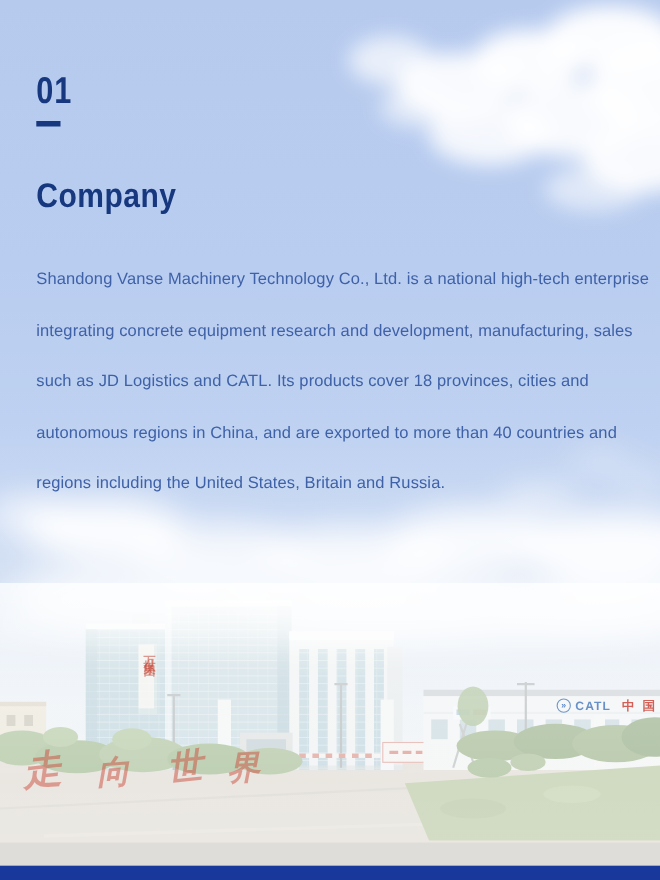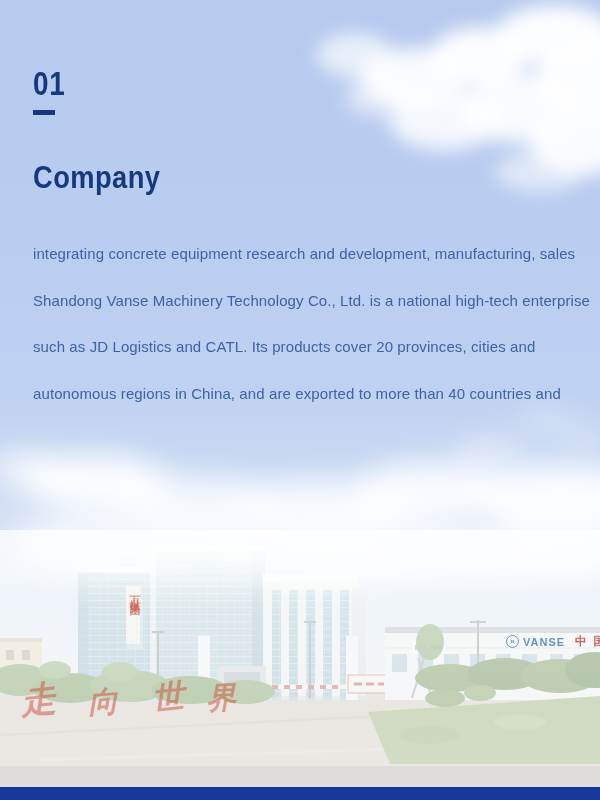--- a/index.html
+++ b/index.html
@@ -235,32 +235,33 @@
 
   <div class="photo-text tower-sign">万世集团</div>
 
   <span class="photo-text slogan-char slogan-0">走</span>
   <span class="photo-text slogan-char slogan-1">向</span>
   <span class="photo-text slogan-char slogan-2">世</span>
   <span class="photo-text slogan-char slogan-3">界</span>
 
   <div class="photo-text vanse-sign">
     <span class="vanse-mark">»</span>
-    <span class="vanse-word">VANSE</span>
+    <span class="vanse-word">CATL</span>
     <span class="vanse-cn">中国万</span>
   </div>
 
   <div class="content">
     <div class="section-number">01</div>
     <div class="section-underline"></div>
     <div class="section-title">Company</div>
 
     <div class="about">
+      <div class="line">Shandong Vanse Machinery Technology Co., Ltd. is a national high-tech enterprise</div>
       <div class="line">integrating concrete equipment research and development, manufacturing, sales</div>
-      <div class="line">Shandong Vanse Machinery Technology Co., Ltd. is a national high-tech enterprise</div>
-      <div class="line">such as JD Logistics and CATL. Its products cover 20 provinces, cities and</div>
+      <div class="line">such as JD Logistics and CATL. Its products cover 18 provinces, cities and</div>
       <div class="line">autonomous regions in China, and are exported to more than 40 countries and</div>
+      <div class="line">regions including the United States, Britain and Russia.</div>
     </div>
   </div>
 
   <div class="footer-bar"></div>
 
 </div>
 
 </body></html>

